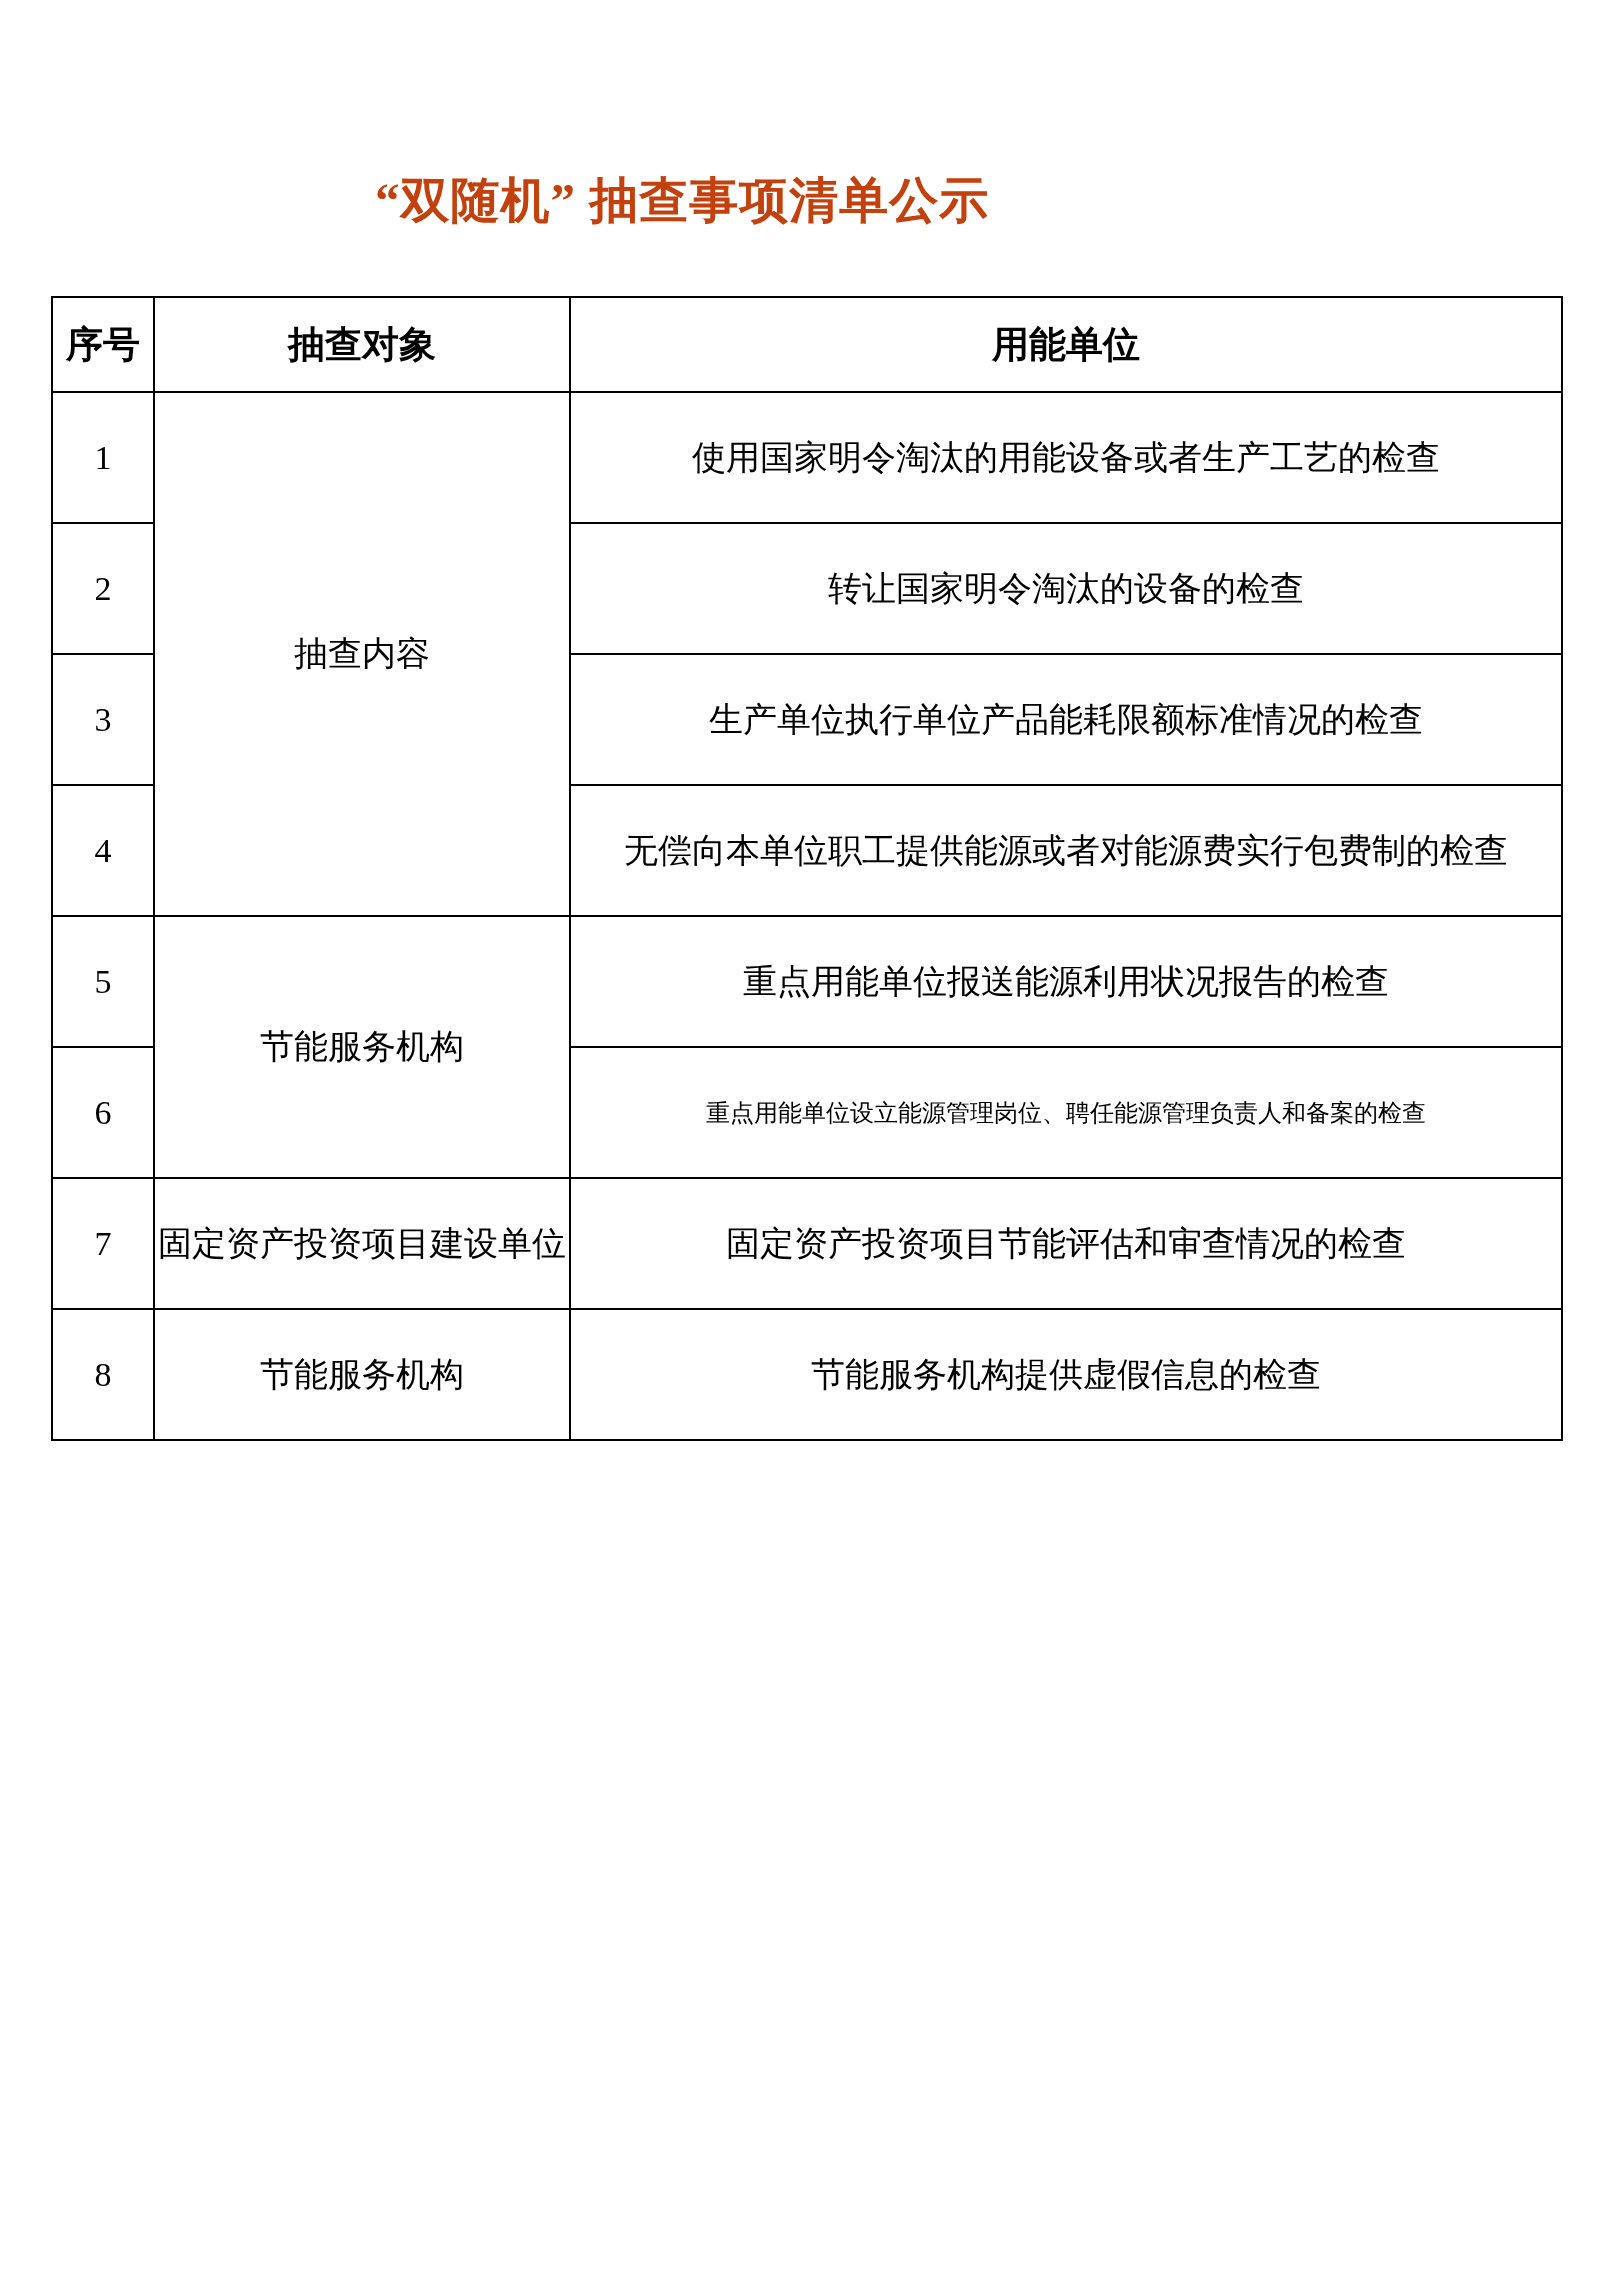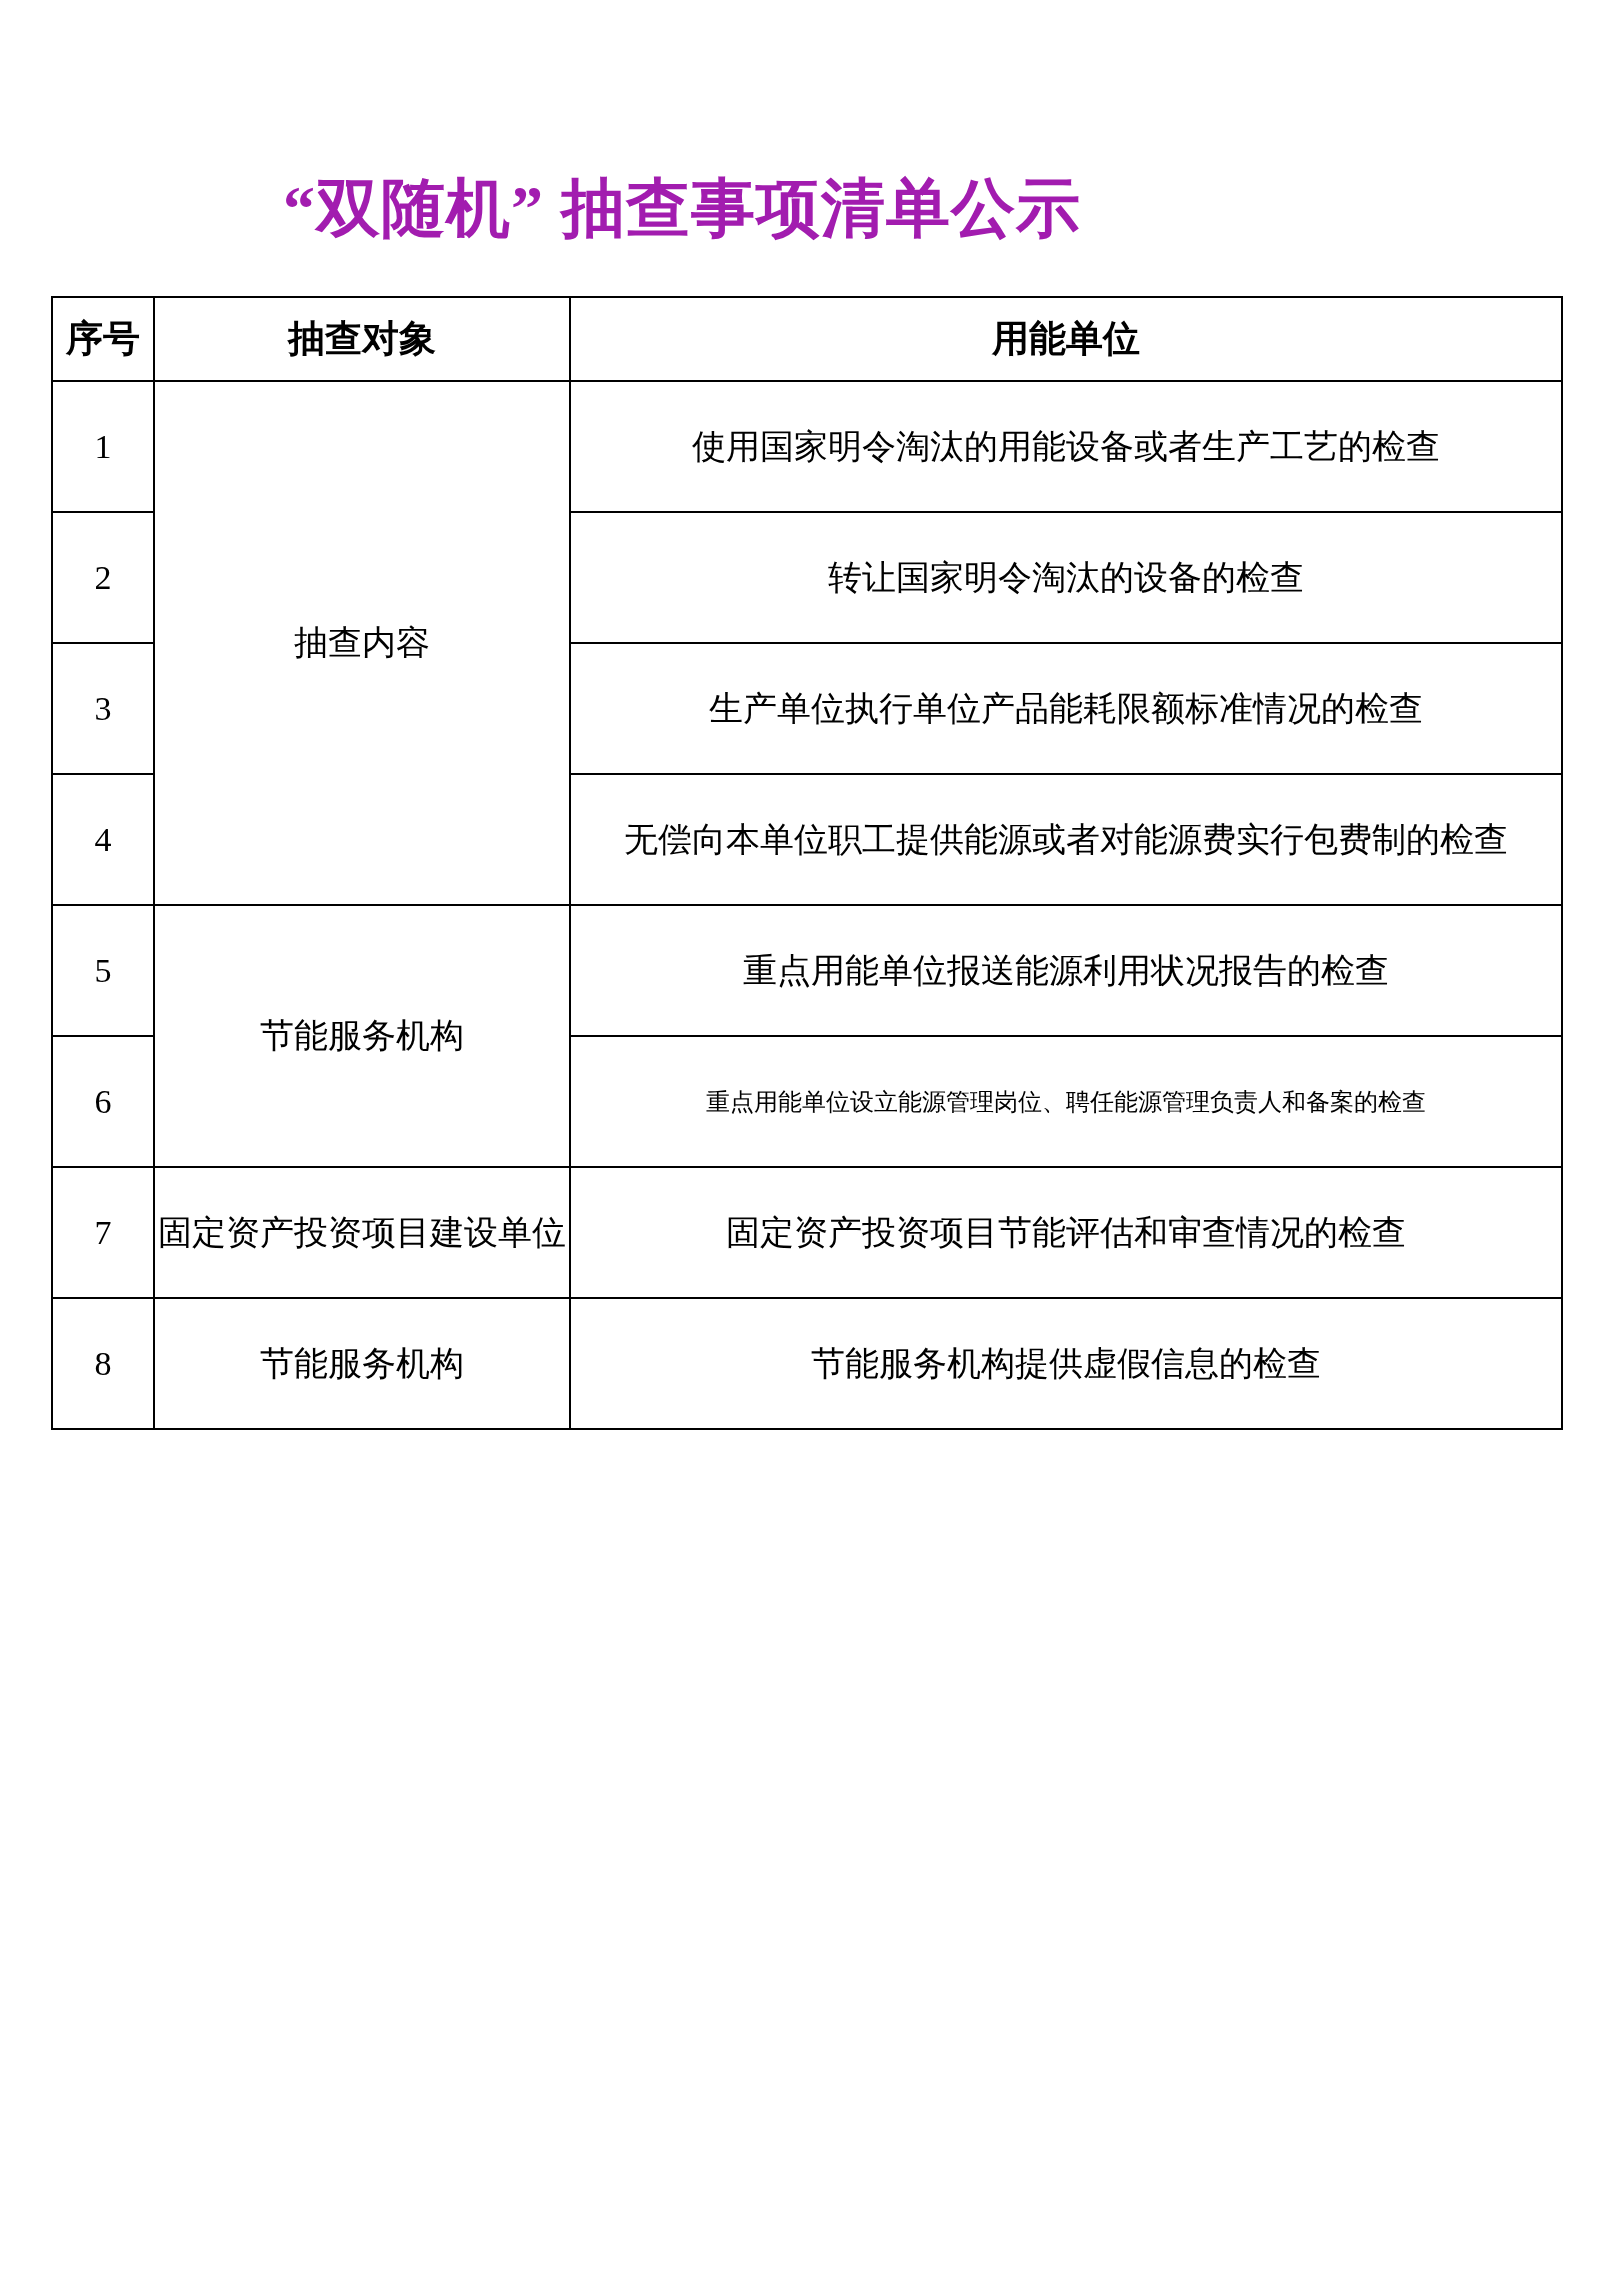--- a/index.html
+++ b/index.html
@@ -16,25 +16,25 @@
     color: #000000;
     overflow: hidden;
   }
   .title {
     position: absolute;
     top: 174px;
     left: 0;
     width: 1364px;
     margin: 0;
     text-align: center;
-    font-size: 64px;
+    font-size: 49px;
     line-height: 1.1;
     font-weight: bold;
     font-family: "Liberation Serif", serif;
-    color: #a21caf;
+    color: #c2410c;
     letter-spacing: 1px;
   }
   table.inspection-table {
     position: absolute;
     left: 51px;
     top: 296px;
     width: 1512px;
     border-collapse: collapse;
     table-layout: fixed;
     background: #ffffff;
@@ -45,21 +45,21 @@
   .inspection-table th,
   .inspection-table td {
     border: 2.9px solid #000000;
     text-align: center;
     vertical-align: middle;
     padding: 0 2.9px;
     font-family: "Liberation Serif", serif;
     color: #000000;
     overflow: hidden;
   }
-  .inspection-table thead tr { height: 84px; }
+  .inspection-table thead tr { height: 95px; }
   .inspection-table tbody tr { height: 131px; }
   .inspection-table th {
     font-size: 37px;
     font-weight: bold;
   }
   td.no {
     font-size: 34px;
   }
   td.target {
     font-size: 34px;

